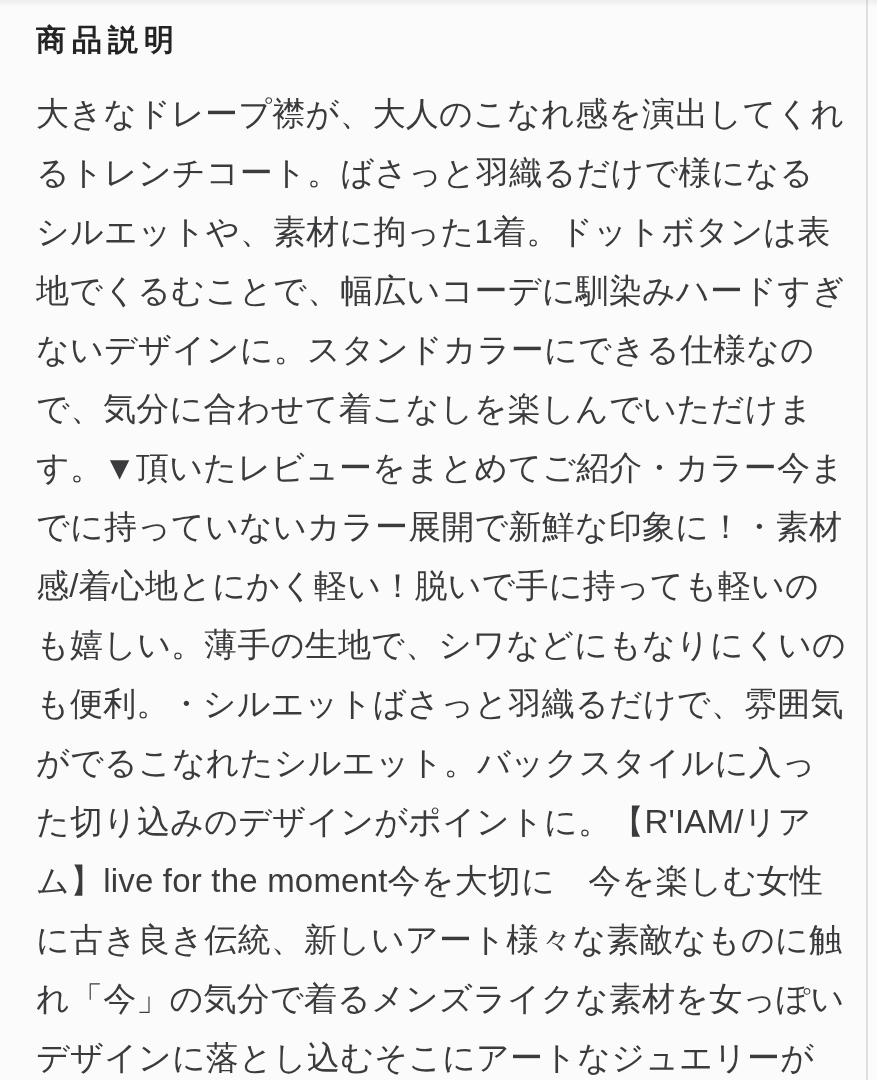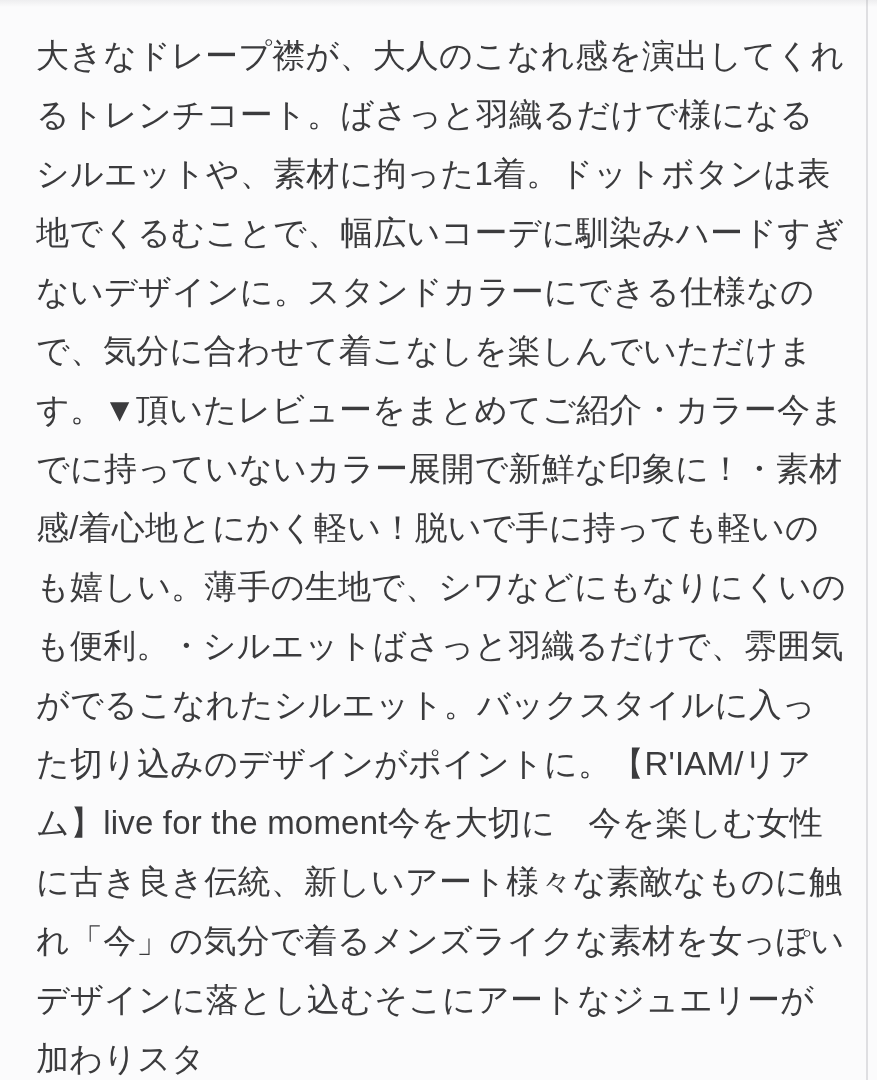--- a/index.html
+++ b/index.html
@@ -46,16 +46,17 @@
     width: 2px;
     background: rgba(150,150,158,0.28);
   }
 </style>
 </head>
 <body>
 
 <div class="edge-top"></div>
 
 <div class="content">
+  <h2 class="section-title">商品説明</h2>
   <p class="section-body">大きなドレープ襟が、大人のこなれ感を演出してくれるトレンチコート。ばさっと羽織るだけで様になるシルエットや、素材に拘った1着。ドットボタンは表地でくるむことで、幅広いコーデに馴染みハードすぎないデザインに。スタンドカラーにできる仕様なので、気分に合わせて着こなしを楽しんでいただけます。▼頂いたレビューをまとめてご紹介・カラー今までに持っていないカラー展開で新鮮な印象に！・素材感/着心地とにかく軽い！脱いで手に持っても軽いのも嬉しい。薄手の生地で、シワなどにもなりにくいのも便利。・シルエットばさっと羽織るだけで、雰囲気がでるこなれたシルエット。バックスタイルに入った切り込みのデザインがポイントに。【R'IAM/リアム】live for the moment今を大切に　今を楽しむ女性に古き良き伝統、新しいアート様々な素敵なものに触れ「今」の気分で着るメンズライクな素材を女っぽいデザインに落とし込むそこにアートなジュエリーが加わりスタ</p>
 </div>
 
 <div class="edge-right"></div>
 
 </body></html>

